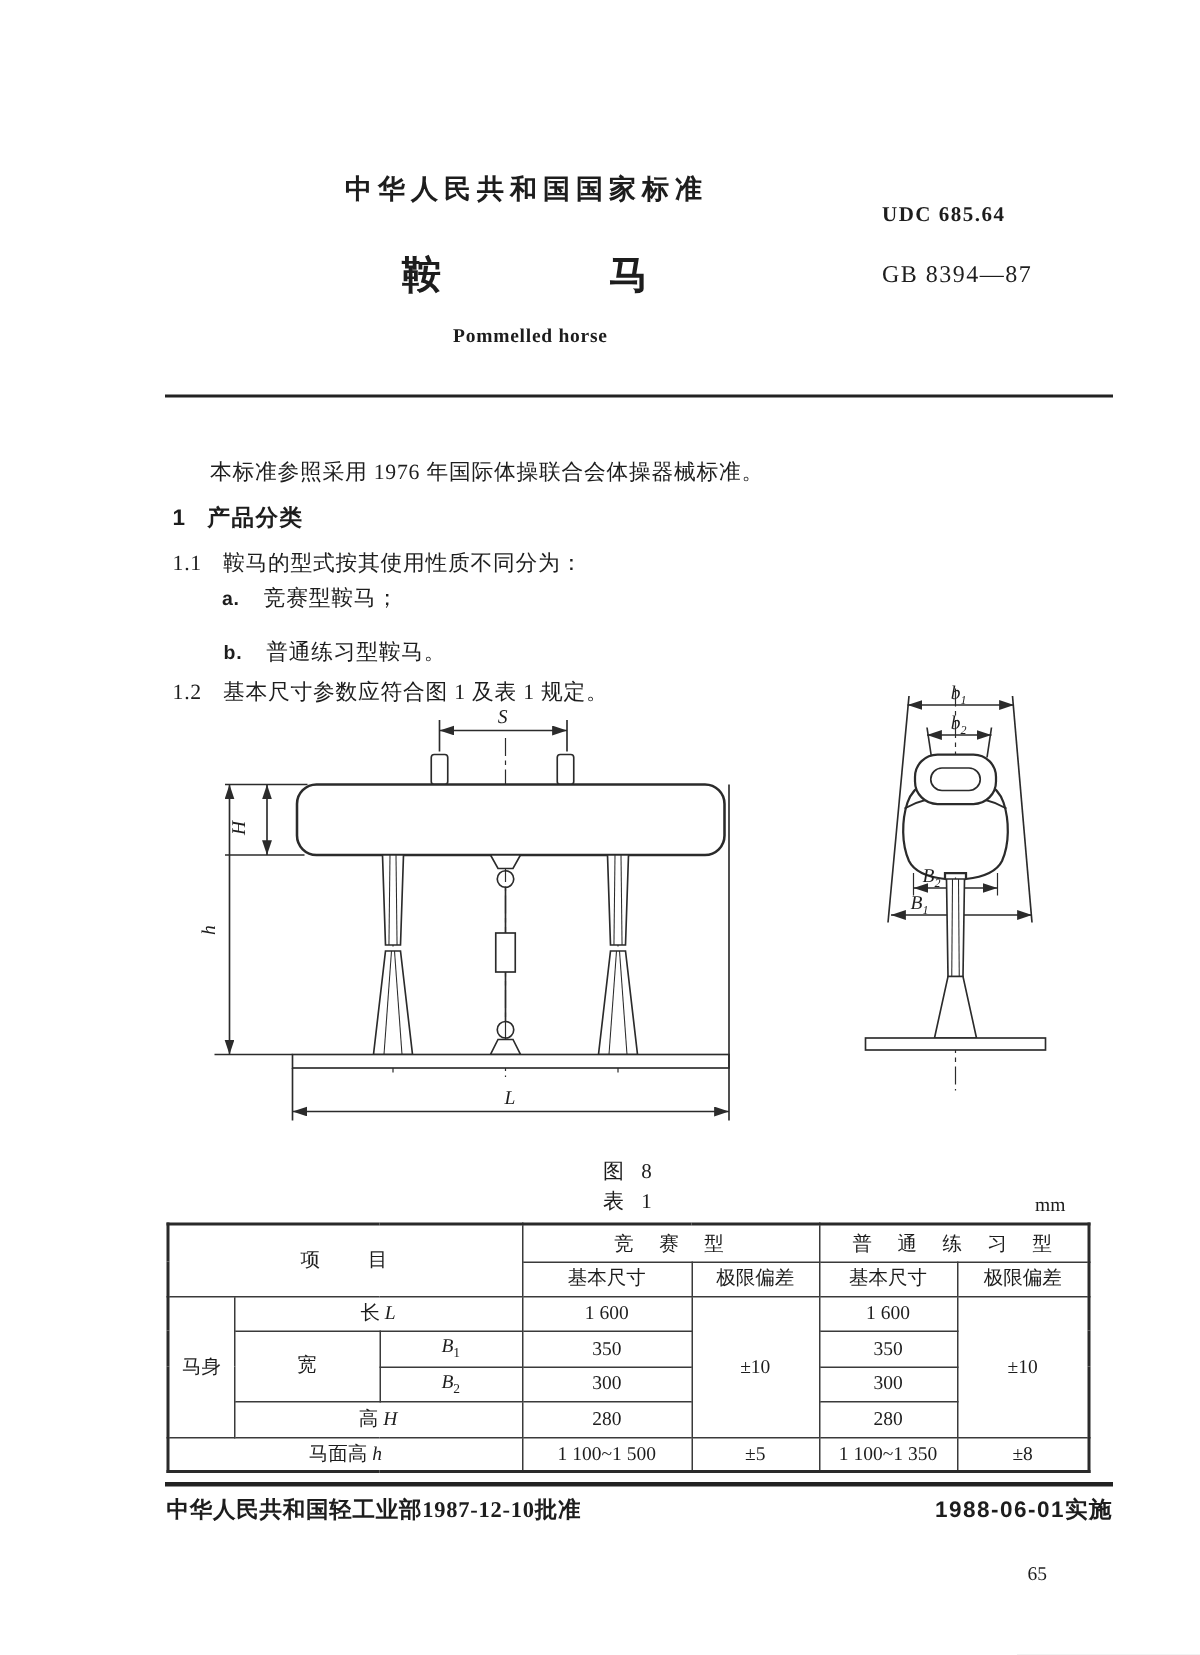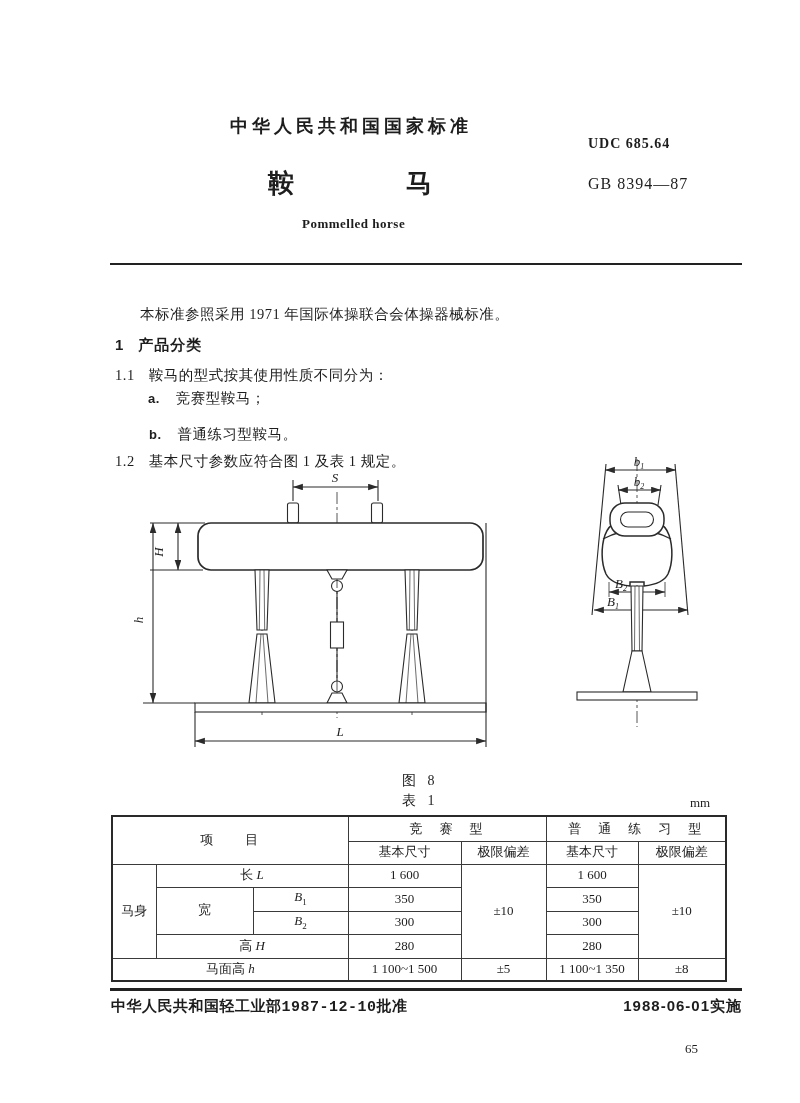--- a/index.html
+++ b/index.html
@@ -41,21 +41,21 @@
   table.dim{
     left:111px;top:815px;width:614px;position:absolute;
     border-collapse:collapse;table-layout:fixed;
     font-size:13px;text-align:center;
   }
   table.dim td{border:1px solid #3a3a3a;padding:0;line-height:1.1;}
   table.dim{border:2px solid #2a2a2a;padding-left:32px;}
   .hrow td{letter-spacing:2px;}
   .varname{font-style:italic;font-family:"Liberation Serif",serif;}
   sub{font-size:9px;}
-  .footer-l{left:111px;top:997px;font-size:15px;font-weight:bold;font-family:Liberation Mono, monospace;letter-spacing:0.5px;}
+  .footer-l{left:111px;top:997px;font-size:15px;font-weight:bold;font-family:Liberation Serif, serif;letter-spacing:0.5px;}
   .footer-r{right:58px;top:997px;font-size:15px;font-weight:bold;font-family:"Liberation Sans",sans-serif;letter-spacing:1px;}
   .pageno{left:685px;top:1041px;font-size:13px;}
 </style>
 </head>
 <body>
 
 <div class="page">
 
 
   <div class="content">
@@ -63,21 +63,21 @@
     <div class="abs org-title">中华人民共和国国家标准</div>
     <div class="abs udc">UDC 685.64</div>
     <div class="abs main-title">
       <span>鞍</span>
       <span>马</span>
     </div>
     <div class="abs std-no">GB 8394—87</div>
     <div class="abs en-title">Pommelled horse</div>
     <div class="abs rule rule-top"></div>
 
-    <div class="abs bodytext intro2">本标准参照采用 1971 年国际体操联合会体操器械标准。</div>
+    <div class="abs bodytext intro2">本标准参照采用 1976 年国际体操联合会体操器械标准。</div>
 
     <div class="abs sec-h clause">
       <span class="no">1</span><span>产品分类</span>
     </div>
     <div class="abs bodytext clause c11">
       <span class="no">1.1</span><span>鞍马的型式按其使用性质不同分为：</span>
     </div>
     <div class="abs bodytext clause ca">
       <span class="no">a.</span><span>竞赛型鞍马；</span>
     </div>

